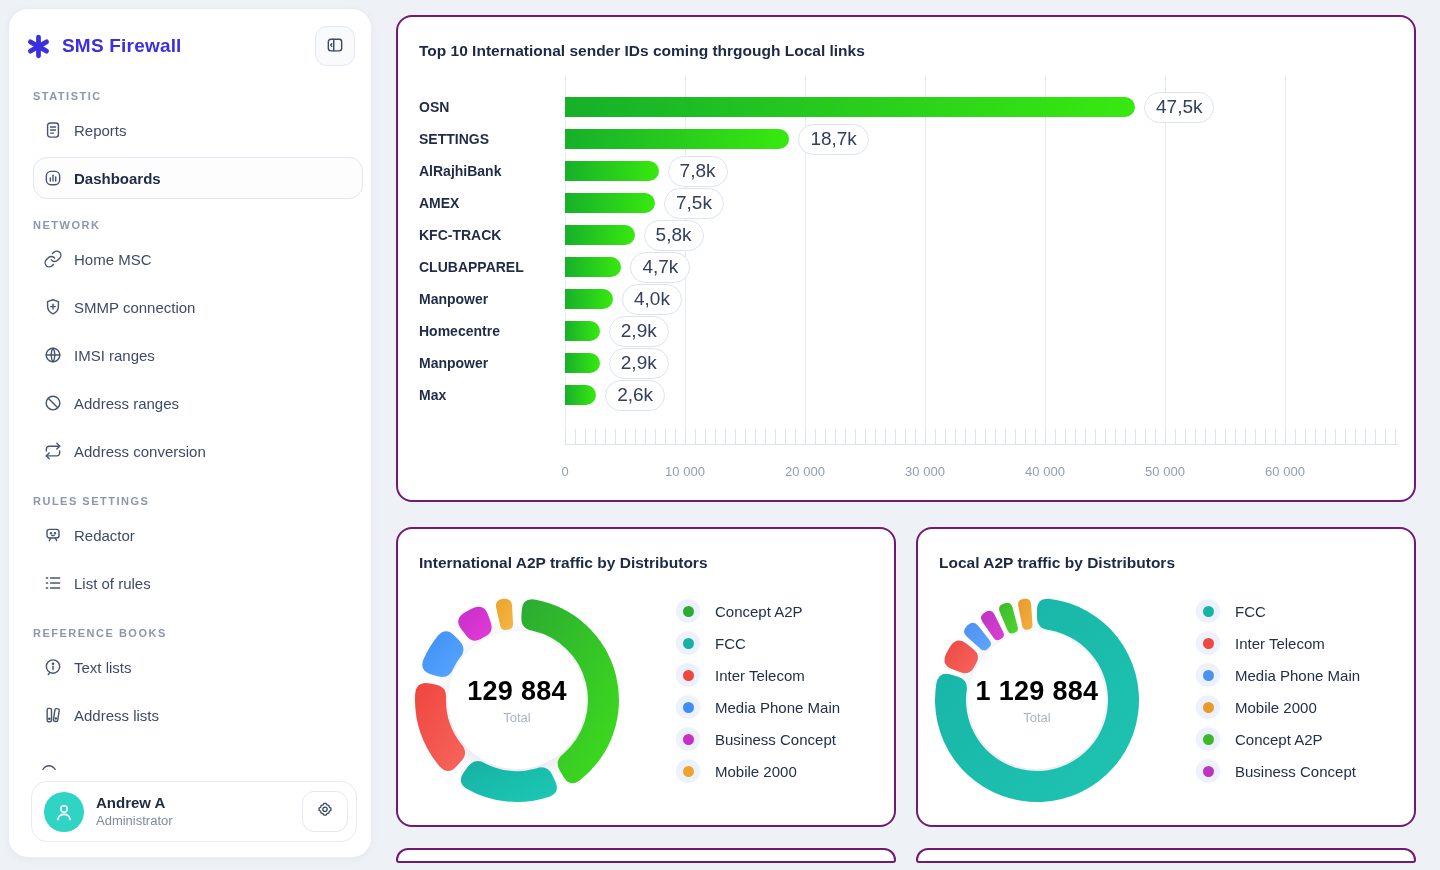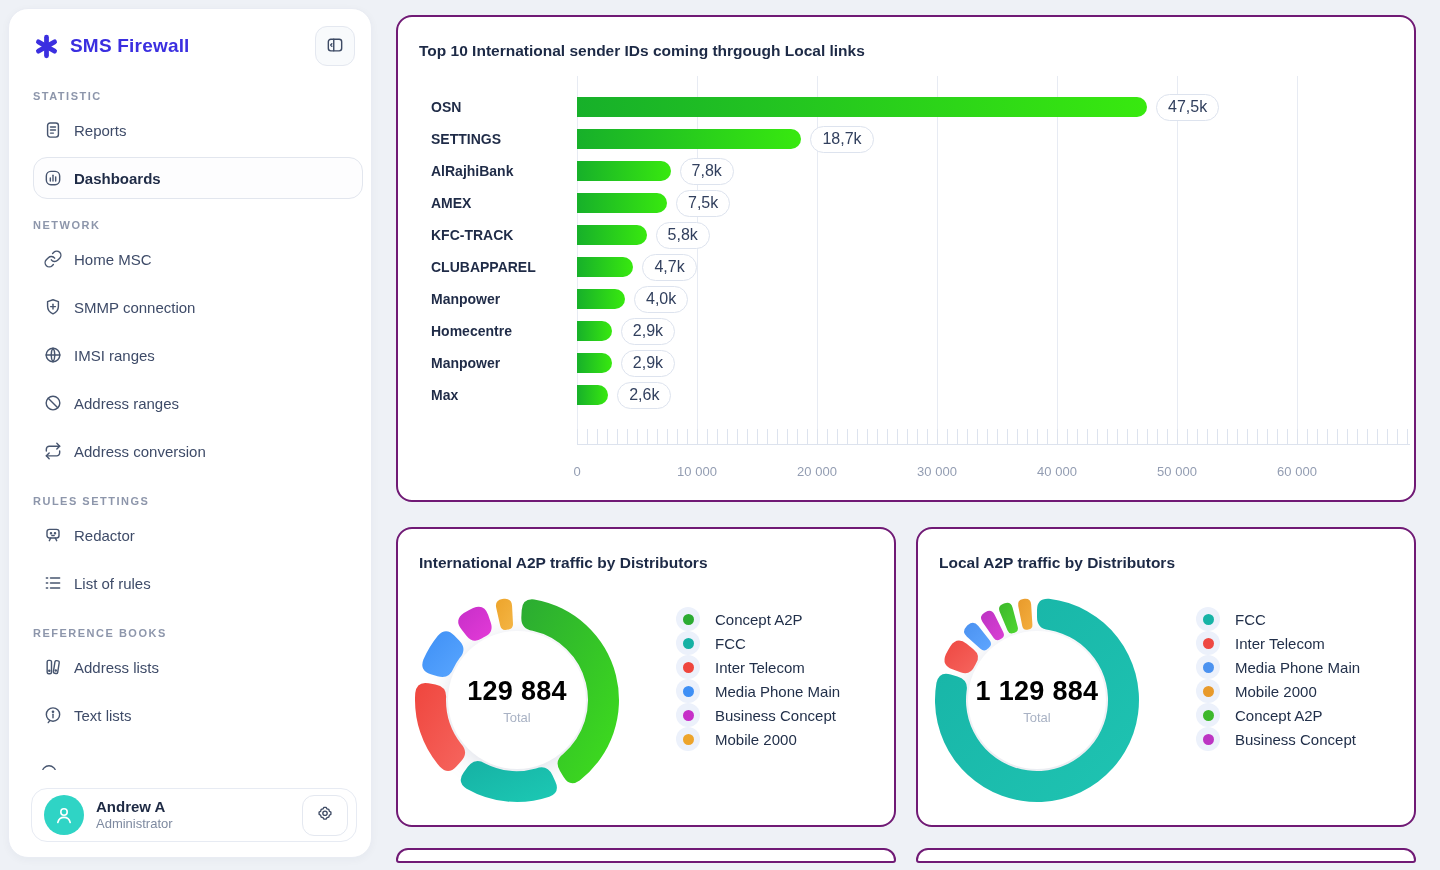--- a/index.html
+++ b/index.html
@@ -8,70 +8,70 @@
     background:#eef1f6;
     font-family:"Liberation Sans",sans-serif;
     -webkit-font-smoothing:antialiased;
   }
   
   .sidebar{
     position:absolute;left:8px;top:8px;width:364px;height:850px;
     background:#fff;border:1px solid #e9ecf3;border-radius:20px;
     box-shadow:0 2px 8px rgba(30,40,80,.04);box-sizing:border-box;
   }
-  .sb-header{display:flex;align-items:center;justify-content:space-between;padding:17px 16px 0 24px;text-align:center;}
+  .sb-header{display:flex;align-items:center;justify-content:space-between;padding:17px 16px 0 16px;text-align:center;}
   .logo{display:flex;align-items:center;gap:10px;}
   .logo-text{font-size:19px;font-weight:700;color:#3b2fe0;letter-spacing:.2px;}
   .collapse-btn{width:40px;height:40px;border-radius:12px;border:1px solid #e4e8f0;
     background:#f8fafc;color:#3d4a64;display:flex;align-items:center;justify-content:center;cursor:pointer;padding:0;}
   .sb-nav{padding:0 8px 0 24px;margin-top:24px;}
   .section-label{font-size:11px;letter-spacing:1.5px;color:#8d96ab;font-weight:700;margin:20px 0 4px 0;}
   .nav-item{display:flex;align-items:center;gap:11px;height:48px;color:#3e4b68;font-size:15px;
     padding-left:9px;cursor:pointer;border:1px solid transparent;border-radius:14px;box-sizing:border-box;}
   .nav-item.active{border-color:#e2e6ee;background:#fdfdfe;height:42px;margin:3px 0;color:#1f2b46;font-weight:600;}
   .nav-item .ic{display:flex;color:#47556f;}
   .icon-stub{position:absolute;left:31px;top:753px;width:18px;height:8px;overflow:hidden;color:#47556f;}
-  .user-card{position:absolute;left:22px;right:14px;bottom:15px;height:54px;
+  .user-card{position:absolute;left:22px;right:14px;bottom:15px;height:61px;
     display:flex;align-items:center;gap:12px;padding:6px 8px 6px 12px;
     border:1px solid #e7ebf3;border-radius:16px;box-sizing:border-box;background:#fff;}
   .avatar{width:40px;height:40px;border-radius:50%;background:#2fd4c5;flex:none;
     display:flex;align-items:center;justify-content:center;color:#fff;}
   .user-name{font-size:15px;font-weight:700;color:#1e2a44;line-height:1.25;}
   .user-role{font-size:13px;color:#7e8aa0;line-height:1.25;}
   .settings-btn{margin-left:auto;width:46px;height:41px;border-radius:12px;border:1px solid #e4e8f0;
     background:#fff;color:#3d4a64;display:flex;align-items:center;justify-content:center;cursor:pointer;padding:0;}
   
   .card{position:absolute;background:#fff;border:2px solid #701a75;border-radius:16px;box-sizing:border-box;}
   .card-title{font-size:15.5px;font-weight:700;color:#1d2a46;margin:0;}
   #card-bar{left:396px;top:15px;width:1020px;height:487px;padding:25px 20px 0 21px;}
   
-  .plot{position:relative;margin-top:16px;height:410px;margin-left:12px;}
+  .plot{position:relative;margin-top:16px;height:410px;}
   .grid{position:absolute;left:146px;top:0;width:721px;height:368px;
     background:repeating-linear-gradient(to right,#e7ebf3 0 1px,transparent 1px 120px);}
   .rows{position:relative;padding-top:15px;z-index:1;}
   .bar-row{display:flex;align-items:center;height:32px;}
   .bar-cat{width:146px;flex:none;font-size:14px;font-weight:600;color:#1f2b47;}
   .bar-track{flex:1;display:flex;align-items:center;height:20px;}
   .bar-fill{height:20px;border-radius:0 10px 10px 0;background:linear-gradient(90deg,#17b02a,#38e90f);flex:none;}
   .bar-pill{margin-left:9px;padding:3px 11px 4px;border:1px solid #dde3ee;border-radius:999px;
-    background:#fff;font-size:16px;color:#32405e;white-space:nowrap;}
+    background:#fff;font-size:19px;color:#32405e;white-space:nowrap;}
   .ticks{position:absolute;left:146px;top:353px;width:833px;height:15px;
     border-bottom:1px solid #dde3ee;
     background:repeating-linear-gradient(to right,#dde3ee 0 1px,transparent 1px 10px);}
   .axis-labels{position:absolute;left:146px;top:388px;width:833px;height:20px;}
   .axis-label{position:absolute;transform:translateX(-50%);font-size:13px;color:#939db2;top:0;white-space:nowrap;}
   
   #card-donut-intl{left:396px;top:527px;width:500px;height:300px;padding:25px 20px 0 21px;}
   #card-donut-local{left:916px;top:527px;width:500px;height:300px;padding:25px 20px 0 21px;}
   .donut-wrap{position:absolute;left:9px;top:61px;width:220px;height:220px;}
   .donut-center{position:absolute;left:0;top:0;width:220px;height:220px;display:flex;flex-direction:column;
     align-items:center;justify-content:center;gap:3px;pointer-events:none;}
   .donut-total{font-size:27px;font-weight:700;color:#000000;letter-spacing:.3px;}
   .donut-sub{font-size:13px;color:#a9b2c4;}
-  .legend{position:absolute;left:278px;top:78px;display:flex;flex-direction:column;list-style:none;margin:0;padding:0;}
+  .legend{position:absolute;left:278px;top:70px;display:flex;flex-direction:column;gap:8px;list-style:none;margin:0;padding:0;}
   .legend-item{display:flex;align-items:center;gap:15px;height:24px;cursor:pointer;}
   .halo{width:24px;height:24px;border-radius:50%;background:#ecf1fb;display:flex;align-items:center;justify-content:center;flex:none;}
   .dot{width:11px;height:11px;border-radius:50%;}
   .legend-label{font-size:15px;color:#22304a;}
   
   #partial-1{left:396px;top:848px;width:500px;height:15px;border-radius:16px 16px 4px 4px;}
   #partial-2{left:916px;top:848px;width:500px;height:15px;border-radius:16px 16px 4px 4px;}
 </style>
 </head>
 <body>
@@ -196,40 +196,40 @@
             <line x1="4" y1="12" x2="5.6" y2="12"></line>
             <line x1="4" y1="18" x2="5.6" y2="18"></line>
           </svg>
         </span>
         <span>List of rules</span>
       </div>
       <div class="section-label">REFERENCE BOOKS</div>
       <div class="nav-item">
         <span class="ic">
           <svg width="20" height="20" viewBox="0 0 24 24" fill="none" stroke="currentColor" stroke-width="1.7" stroke-linecap="round" stroke-linejoin="round">
+            <circle cx="12" cy="11.4" r="8"></circle>
+            <path d="M7.9 19l-1.6 2.1"></path>
+            <line x1="12" y1="11" x2="12" y2="15.3"></line>
+            <circle cx="12" cy="8.1" r="0.75" fill="currentColor"></circle>
+          </svg>
+        </span>
+        <span>Text lists</span>
+      </div>
+      <div class="nav-item">
+        <span class="ic">
+          <svg width="20" height="20" viewBox="0 0 24 24" fill="none" stroke="currentColor" stroke-width="1.7" stroke-linecap="round" stroke-linejoin="round">
             <rect x="5" y="4" width="5.2" height="16" rx="1.8"></rect>
             <circle cx="7.6" cy="16.4" r="0.7" fill="currentColor"></circle>
             <g transform="rotate(9 16 12)">
               <rect x="13.4" y="4.4" width="5.2" height="15.4" rx="1.8"></rect>
               <circle cx="16" cy="16.2" r="0.7" fill="currentColor"></circle>
             </g>
           </svg>
         </span>
         <span>Address lists</span>
-      </div>
-      <div class="nav-item">
-        <span class="ic">
-          <svg width="20" height="20" viewBox="0 0 24 24" fill="none" stroke="currentColor" stroke-width="1.7" stroke-linecap="round" stroke-linejoin="round">
-            <circle cx="12" cy="11.4" r="8"></circle>
-            <path d="M7.9 19l-1.6 2.1"></path>
-            <line x1="12" y1="11" x2="12" y2="15.3"></line>
-            <circle cx="12" cy="8.1" r="0.75" fill="currentColor"></circle>
-          </svg>
-        </span>
-        <span>Text lists</span>
       </div>
     </nav>
   <div class="icon-stub">
     <svg width="18" height="18" viewBox="0 0 24 24" fill="none" stroke="currentColor" stroke-width="1.7">
       <circle cx="12" cy="14" r="9"></circle>
     </svg>
   </div>
   <div class="user-card">
     <div class="avatar">
       <span style="display:flex">

